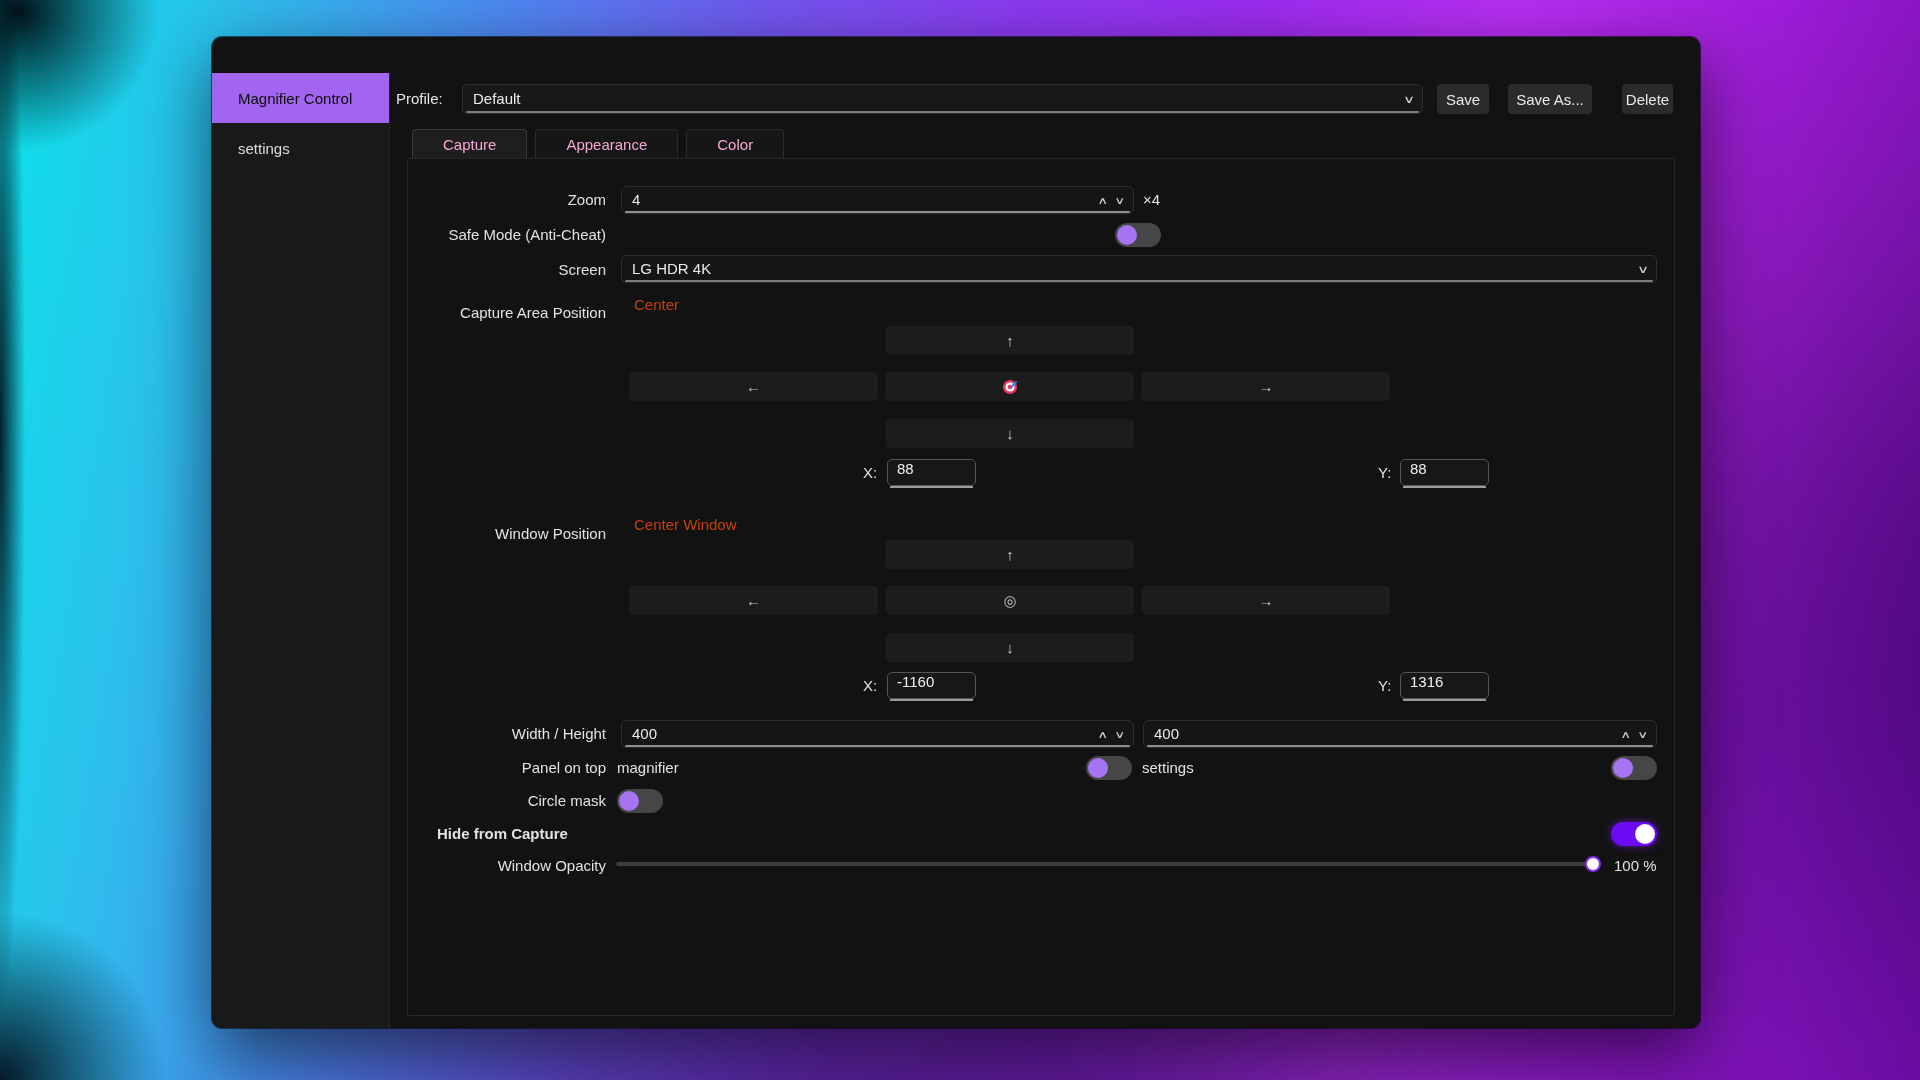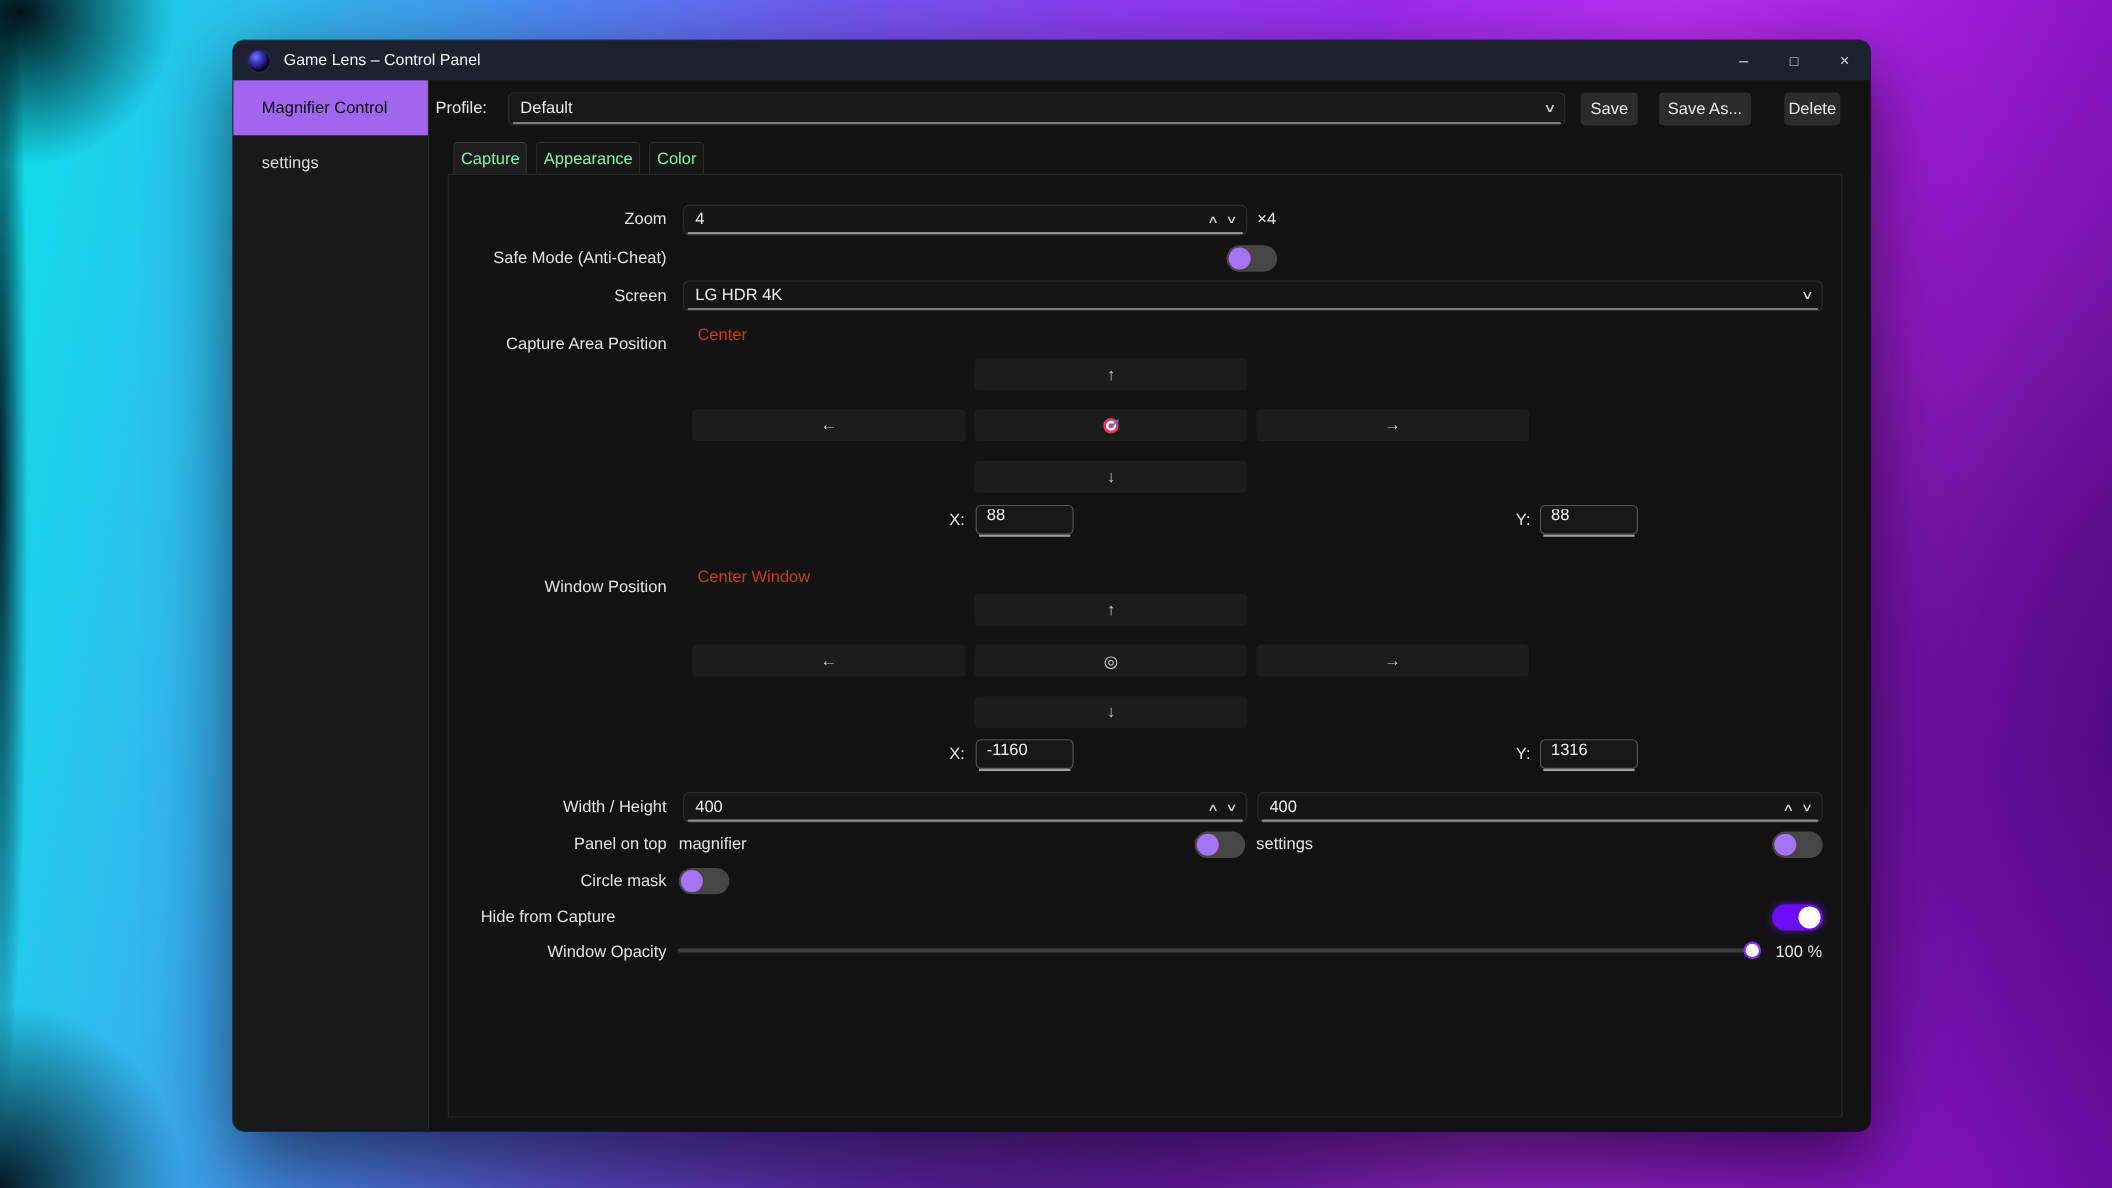--- a/index.html
+++ b/index.html
@@ -61,21 +61,21 @@
     position:absolute; top:47px; height:30px; background:#2b2b2b; border-radius:4px;
     display:flex; align-items:center; justify-content:center; color:#e9e9e9; font-size:15px;
   }
   .btn-save { left:1225px; width:52px; }
   .btn-saveas { left:1296px; width:84px; }
   .btn-delete { left:1410px; width:51px; }
 
   
   .tabs { position:absolute; left:200px; top:92px; height:30px; display:flex; gap:8px; }
   .tab {
-    height:29px; padding:0 6px; display:flex; align-items:center; color:#86efac; font-size:15px;
+    height:29px; padding:0 30px; display:flex; align-items:center; color:#f9a8d4; font-size:15px;
     background:#161616; border:1px solid #2a2a2a; border-bottom:none; border-radius:4px 4px 0 0;
   }
   .tab.active { background:#1e1e1e; border-color:#3a3a3a; }
 
   
   .pane { position:absolute; left:195px; top:121px; width:1268px; height:858px; border:1px solid #272727; border-radius:2px; }
   .row-label { position:absolute; left:0; width:198px; text-align:right; color:#e2e2e2; }
 
   
   .spin {
@@ -129,29 +129,20 @@
   }
 
   .plain-text { position:absolute; color:#e2e2e2; }
 </style>
 </head>
 <body>
 
 <div class="desktop">
   <div class="app-window">
 
-    <div class="titlebar">
-      <div class="app-icon"></div>
-      <div class="title-text">Game Lens – Control Panel</div>
-      <div class="win-controls">
-        <div class="win-btn">–</div>
-        <div class="win-btn max">□</div>
-        <div class="win-btn">×</div>
-      </div>
-    </div>
 
     <div class="sidebar">
       <div class="side-item active">Magnifier Control</div>
       <div class="side-item">settings</div>
     </div>
 
     <div class="profile-label">Profile:</div>
     <div class="combo profile-combo">
       <span>Default</span>
       <span class="chev">∨</span>
@@ -274,21 +265,21 @@
       <div class="plain-text" style="left:734px; top:600px;">settings</div>
       <div class="toggle off" style="left:1203px; top:597px;">
           <div class="knob"></div>
         </div>
 
       <div class="row-label" style="top:633px;">Circle mask</div>
       <div class="toggle off" style="left:209px; top:630px;">
           <div class="knob"></div>
         </div>
 
-      <div class="plain-text" style="left:29px; top:666px;">Hide from Capture</div>
+      <div class="plain-text" style="left:29px; top:666px;font-weight:bold;">Hide from Capture</div>
       <div class="toggle on" style="left:1203px; top:663px;">
           <div class="knob"></div>
         </div>
 
       <div class="row-label" style="top:698px;">Window Opacity</div>
       <div class="slider" style="left:208px; top:697px; width:977px;">
         <div class="track"></div>
         <div class="handle"></div>
       </div>
       <div class="plain-text" style="left:1206px; top:698px;">100 %</div>

